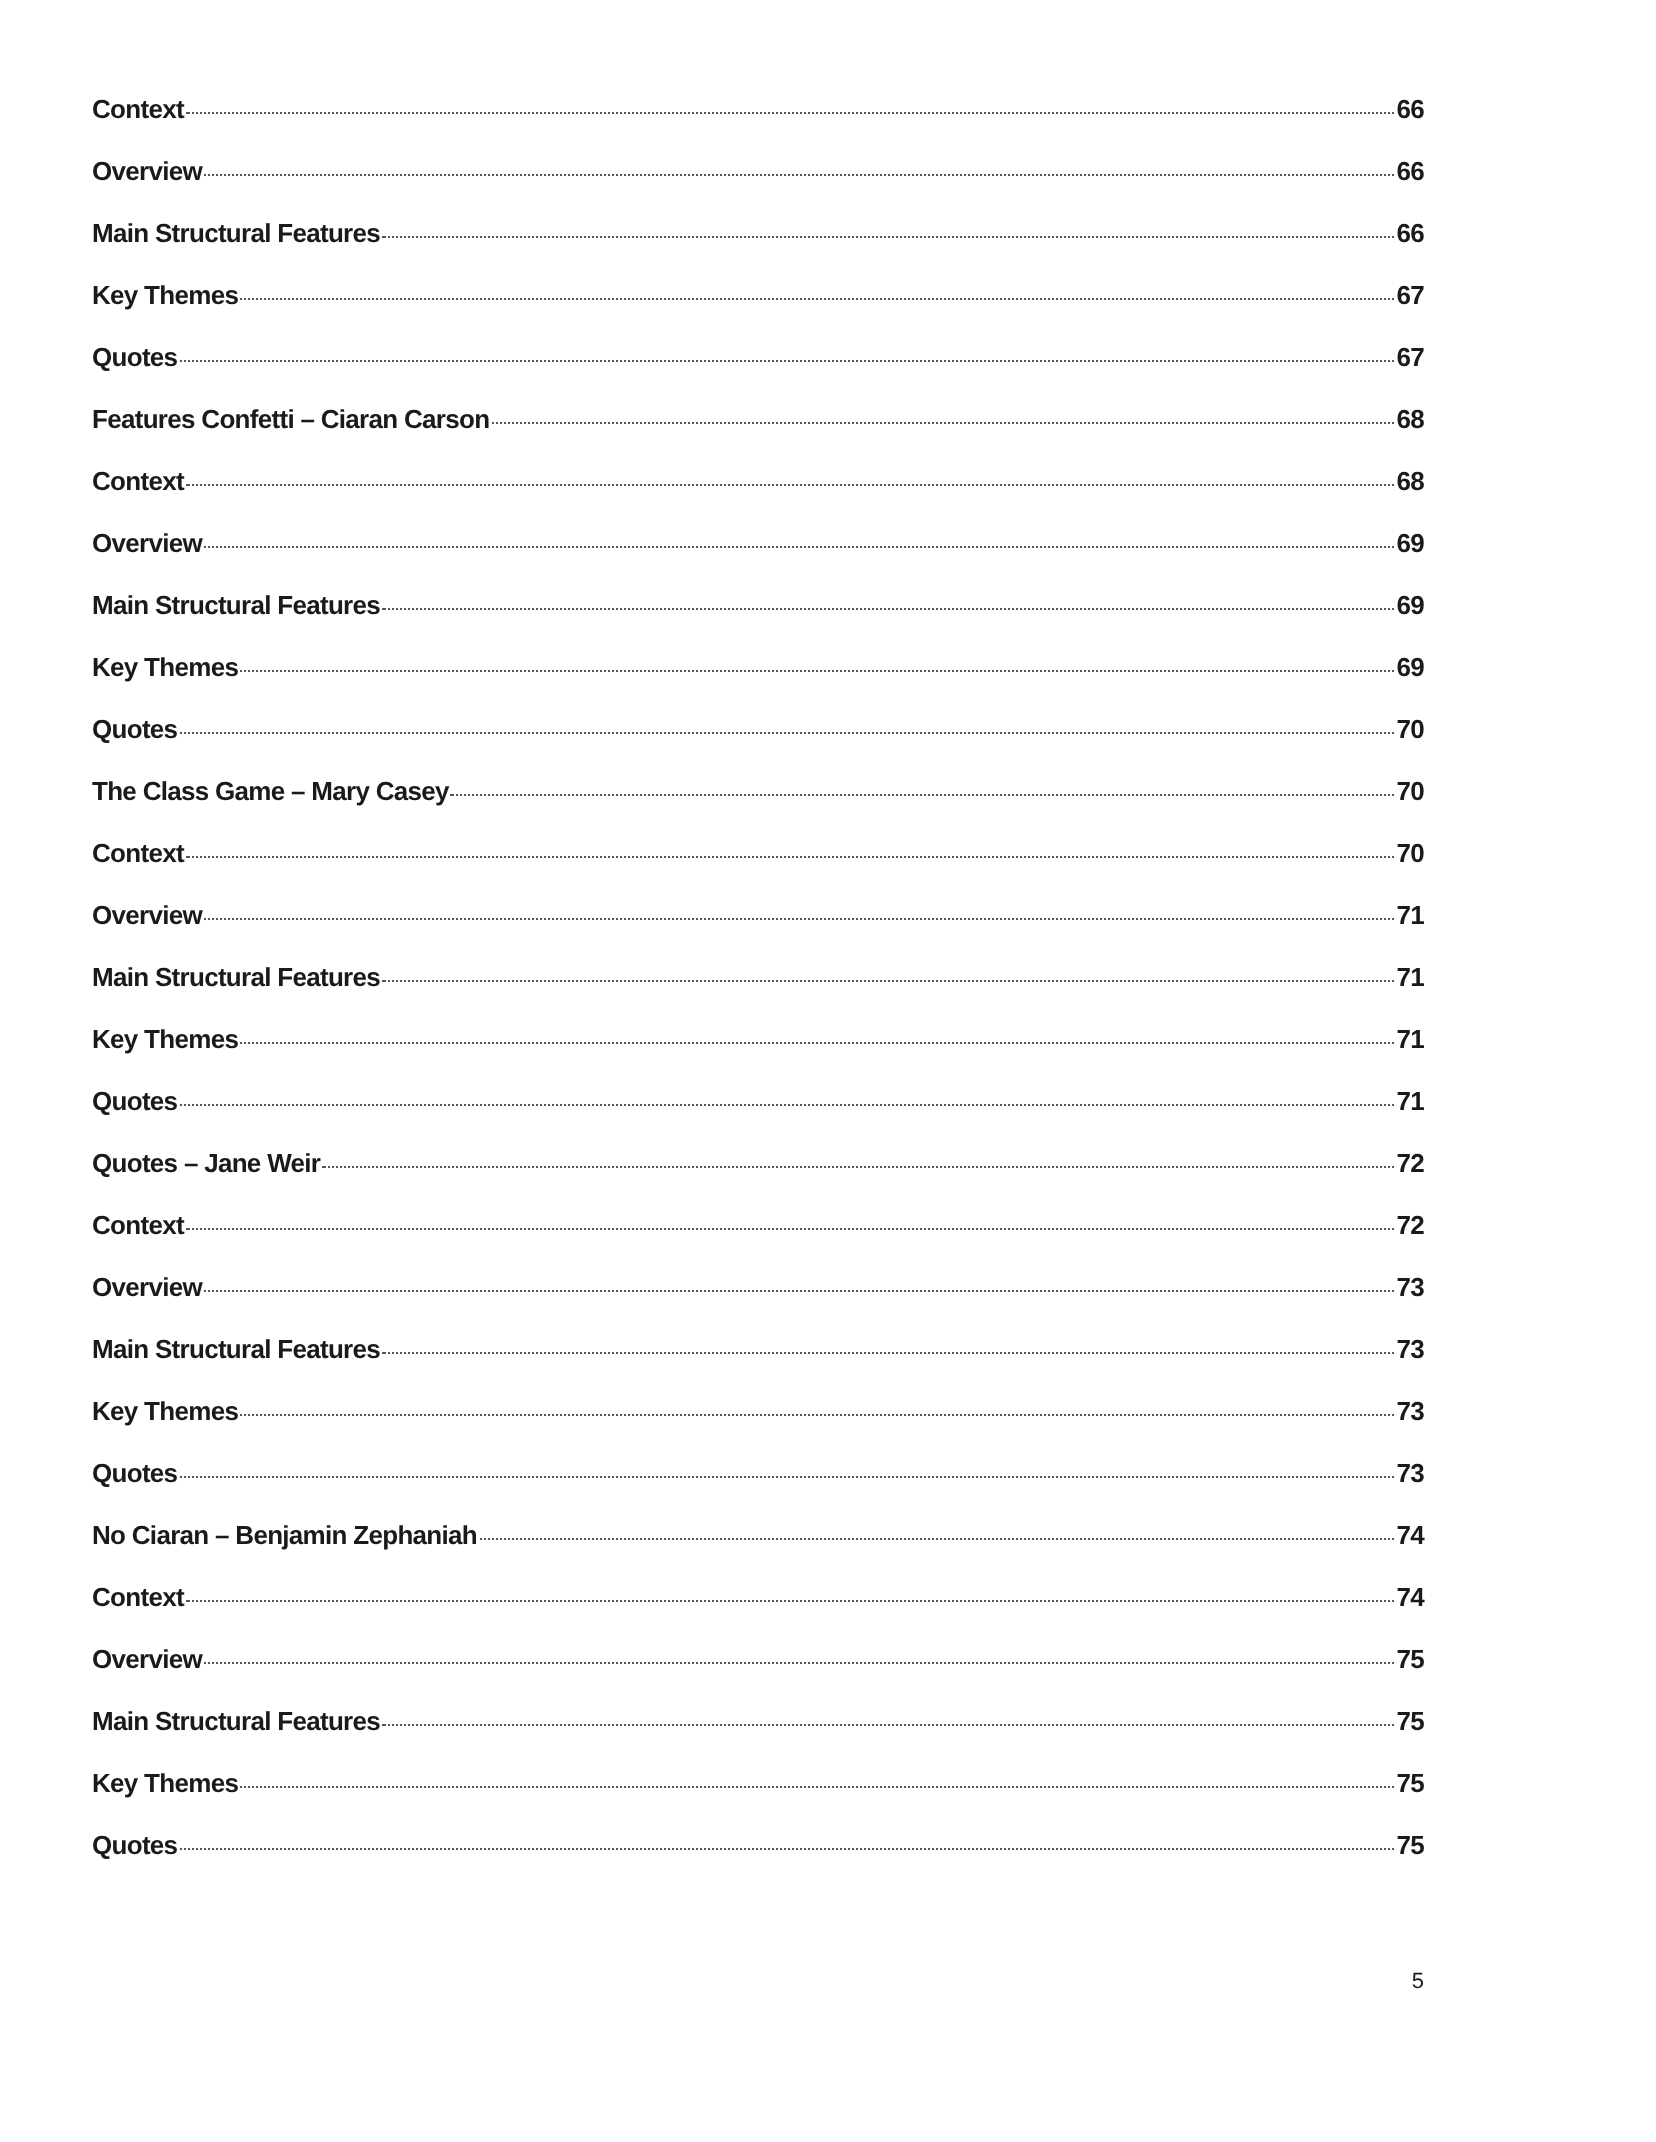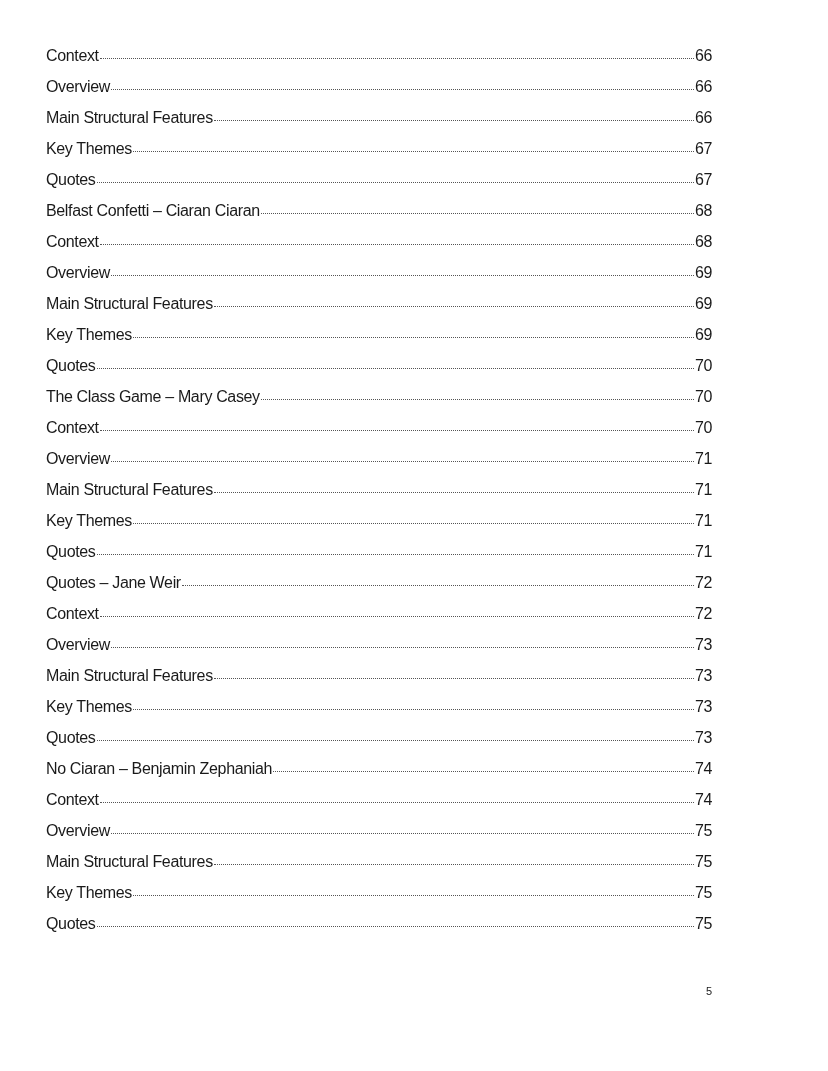--- a/index.html
+++ b/index.html
@@ -1,19 +1,19 @@
 <!DOCTYPE html>
 <html><head>
 <meta charset="utf-8">
 <style>
   html, body { margin: 0; padding: 0; background: #ffffff; }
   body { width: 828px; height: 1071px; position: relative; overflow: hidden;
          font-family: "Liberation Sans", sans-serif; color: #1a1a1a; }
   .toc { position: absolute; left: 46px; top: 47px; width: 666px; margin: 0; padding: 0; list-style: none; }
-  .toc-row { display: flex; align-items: baseline; height: 31.03px; font-size: 16px; letter-spacing: -0.35px; }
+  .toc-row { display: flex; align-items: baseline; height: 31.03px; font-size: 13px; letter-spacing: -0.35px; font-weight: bold; }
   .toc-title { white-space: nowrap; }
   .toc-leader { flex: 1; border-bottom: 1px dotted #555; margin: 0 1px; transform: translateY(-2px); }
   .toc-page { white-space: nowrap; text-align: right; }
   .page-number { position: absolute; left: 700px; top: 985px; width: 12px; text-align: right; font-size: 11px; }
 </style>
 </head>
 <body>
 
 <ul class="toc" id="toc">
     <li class="toc-row">
@@ -35,21 +35,21 @@
       <span class="toc-title">Key Themes</span>
       <span class="toc-leader"></span>
       <span class="toc-page">67</span>
     </li>
     <li class="toc-row">
       <span class="toc-title">Quotes</span>
       <span class="toc-leader"></span>
       <span class="toc-page">67</span>
     </li>
     <li class="toc-row">
-      <span class="toc-title">Belfast Confetti – Ciaran Ciaran</span>
+      <span class="toc-title">Features Confetti – Ciaran Carson</span>
       <span class="toc-leader"></span>
       <span class="toc-page">68</span>
     </li>
     <li class="toc-row">
       <span class="toc-title">Context</span>
       <span class="toc-leader"></span>
       <span class="toc-page">68</span>
     </li>
     <li class="toc-row">
       <span class="toc-title">Overview </span>

